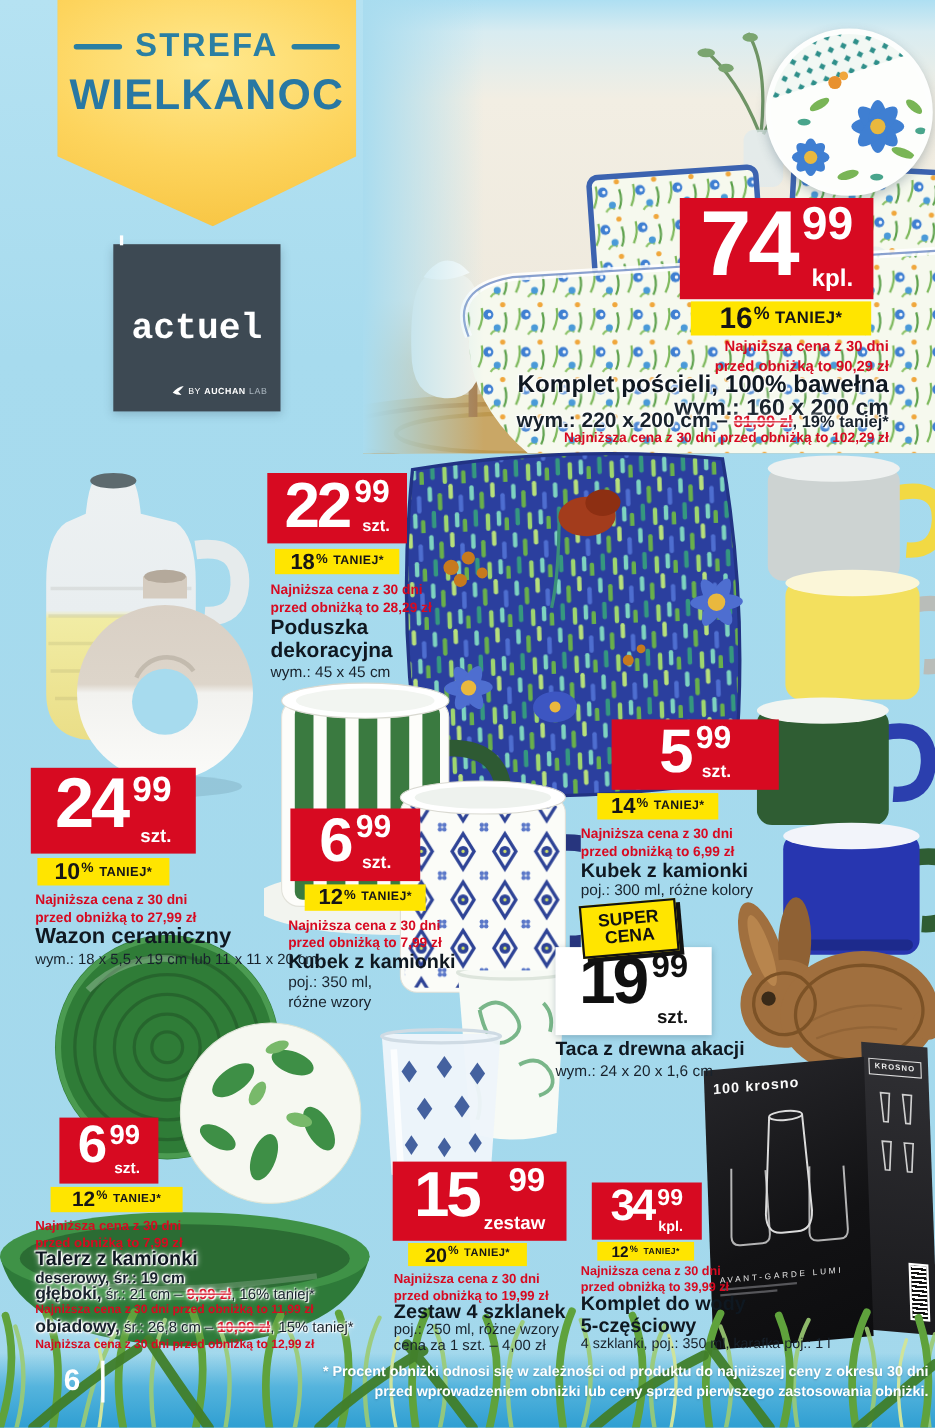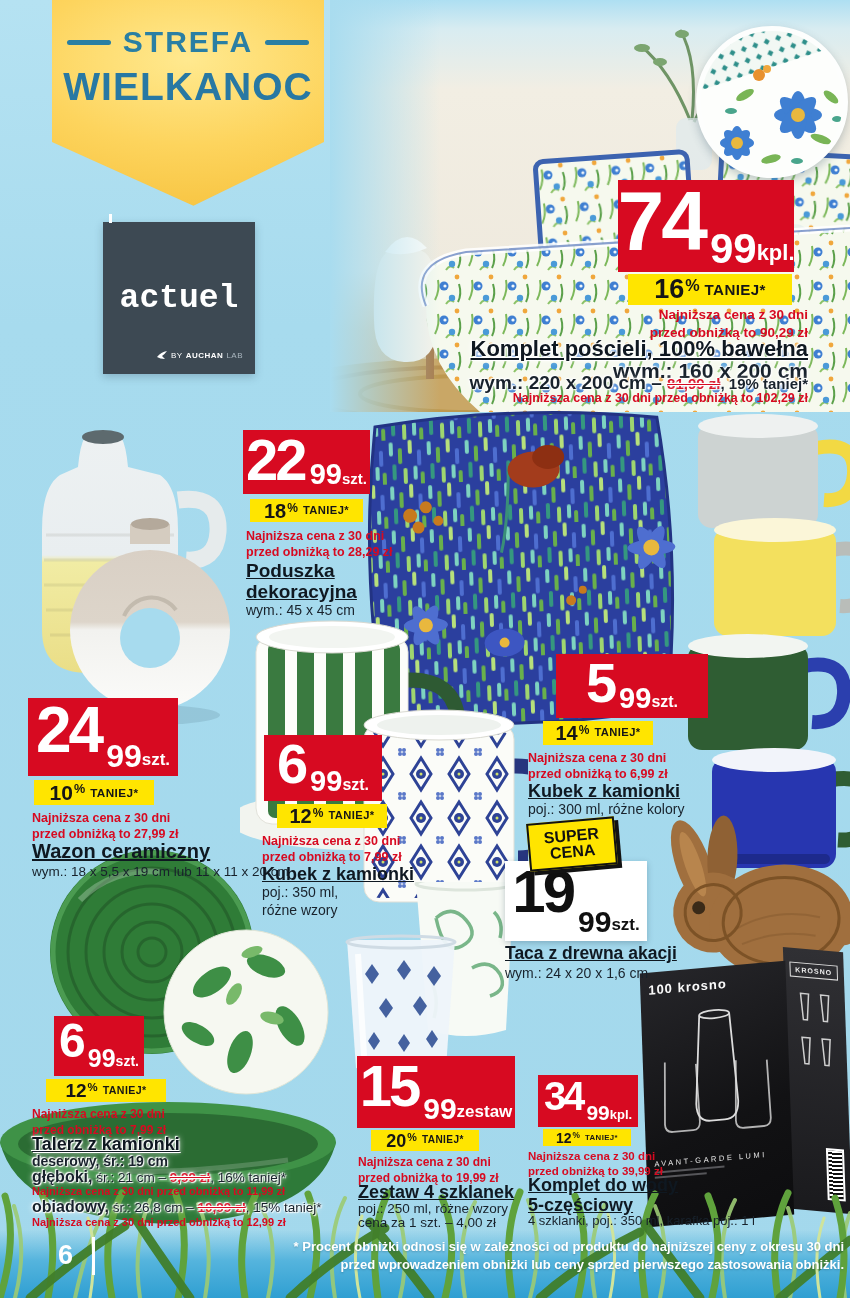--- a/index.html
+++ b/index.html
@@ -36,31 +36,31 @@
   .bed-fadeL{position:absolute;left:0;top:0;width:110px;height:100%;
     background:linear-gradient(90deg,#a9dcef 0%,rgba(169,220,239,0) 100%);}
   .inset{left:696px;top:26px;width:152px;height:152px;border-radius:50%;overflow:hidden;
     border:5px solid #fdfefd;box-shadow:0 4px 10px rgba(50,80,100,.3);background:#fdfefc;}
 
   
   .ptag{position:absolute;background:var(--red);color:#fff;display:flex;
     justify-content:center;align-items:stretch;font-weight:bold;padding:2px 8px;}
   .ptag.white{background:#fff;color:#101010;box-shadow:0 2px 6px rgba(40,70,90,.3);}
   .pmain{line-height:.95;letter-spacing:-3px;}
-  .pside{display:flex;flex-direction:row;justify-content:space-between;
+  .pside{display:flex;flex-direction:column;justify-content:space-between;
     align-items:flex-end;padding:5px 0 6px 5px;}
   .pcents{line-height:.75;}
   .punit{line-height:1;letter-spacing:0;}
   .disc{position:absolute;background:var(--yellow);color:#161616;font-weight:bold;
     display:flex;align-items:center;justify-content:center;}
   .disc .dn{line-height:1;}
   .disc .dp{font-size:.6em;margin:-.5em 2px 0 1px;line-height:1;}
   .disc .dw{font-size:.56em;letter-spacing:.4px;margin-left:3px;line-height:1;}
   .low{position:absolute;color:var(--red);font-weight:bold;font-size:13px;line-height:1.3;}
-  .nm{position:absolute;color:#0f1821;font-weight:bold;font-size:18px;line-height:1.12;text-decoration:underline;}
+  .nm{position:absolute;color:#0f1821;font-weight:bold;font-size:18px;line-height:1.12;}
   .dt{position:absolute;color:#18222c;font-size:14px;line-height:1.25;}
   .nowrap{white-space:nowrap;}
   .halo{text-shadow:0 0 3px #fff,0 0 6px #fff,1px 1px 1px #fff,-1px -1px 1px #fff;}
   .oldp{color:var(--red);text-decoration:line-through;font-weight:bold;}
   .rt{text-align:right;}
 
   :root{--red:#d70a21;--yellow:#ffe500;}
 
   
   .supercena{left:528px;top:820px;width:88px;height:48px;background:var(--yellow);

